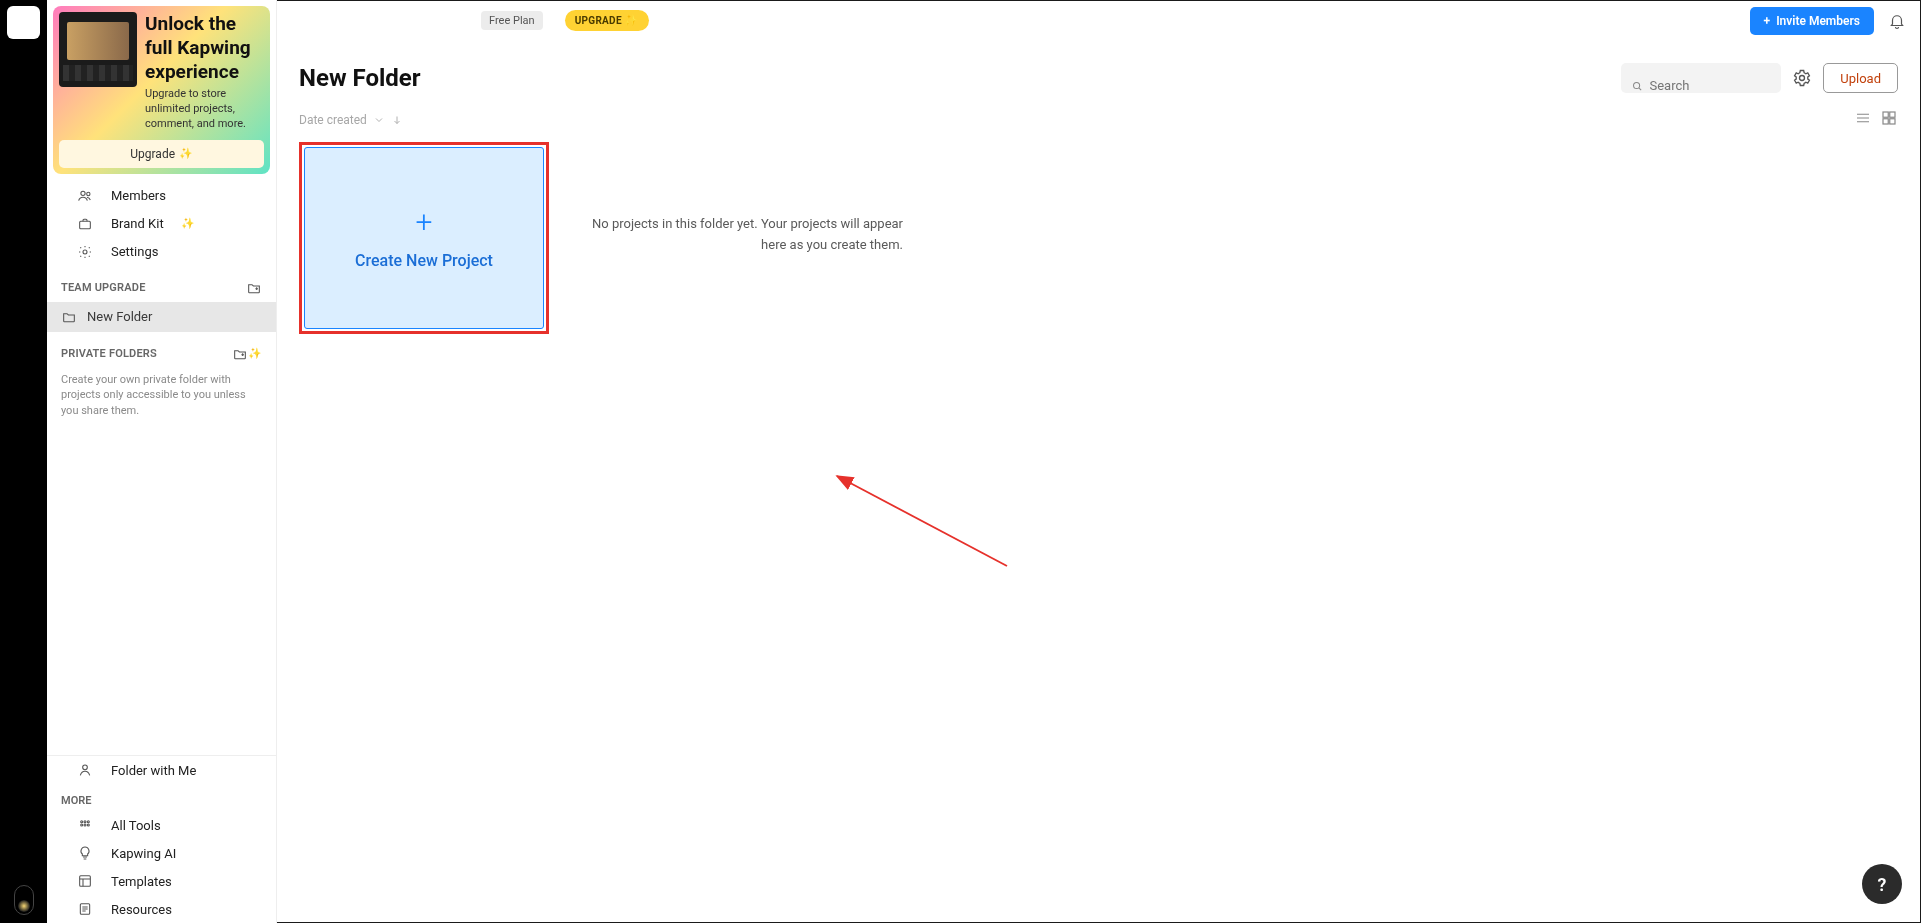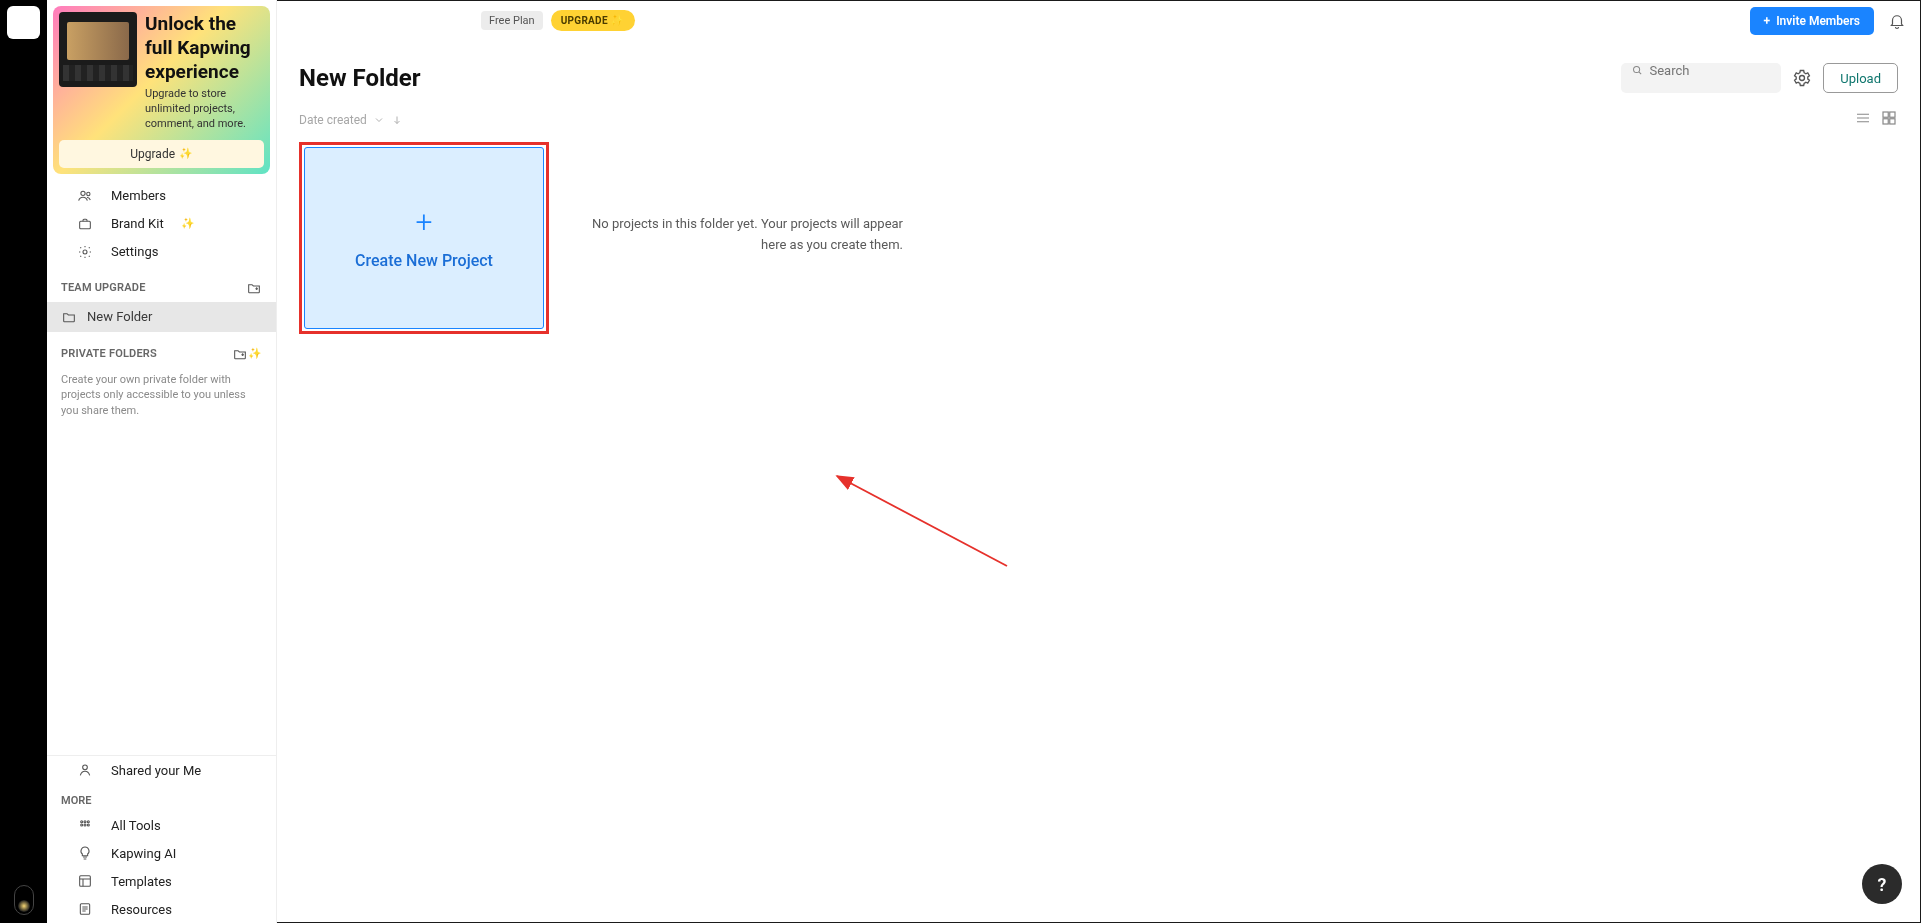--- a/index.html
+++ b/index.html
@@ -31,36 +31,36 @@
 .section-header .add-btn svg { width: 16px; height: 16px; stroke: currentColor; fill: none; stroke-width: 1.6; }
 .folder-item { display: flex; align-items: center; gap: 10px; padding: 7px 14px; cursor: pointer; }
 .folder-item.active { background: #e7e7e7; }
 .private-hint { font-size: 11px; color: #8a8a8a; line-height: 1.4; padding: 4px 14px 10px; }
 .flexfill { flex: 1; }
 .sidebar-bottom { border-top: 1px solid #eee; }
 .more-label { font-size: 11px; color: #666; font-weight: 600; padding: 10px 14px 4px; }
 
 .main { flex: 1; display: flex; flex-direction: column; border: 1px solid #1a1a1a; border-left: none; position: relative; overflow: hidden; }
 .topbar { height: 40px; display: flex; align-items: center; padding: 0 14px; gap: 12px; border-bottom: 1px solid transparent; }
-.topbar-left { display: flex; align-items: center; gap: 8px; margin-left: 190px; }
+.topbar-left { display: flex; align-items: center; gap: 22px; margin-left: 190px; }
 .badge-free { background: #ececec; color: #555; font-size: 11px; padding: 3px 8px; border-radius: 4px; }
 .badge-upgrade { background: #ffd233; color: #4a3b00; font-size: 10px; font-weight: 700; padding: 4px 10px; border-radius: 12px; letter-spacing: .3px; display: inline-flex; align-items: center; gap: 3px; }
 .topbar-right { margin-left: auto; display: flex; align-items: center; gap: 14px; }
 .invite-btn { background: #1a84ff; color: #fff; border: none; border-radius: 5px; height: 28px; padding: 0 14px; font-size: 12px; font-weight: 600; display: inline-flex; align-items: center; gap: 6px; cursor: pointer; }
 .bell { width: 18px; height: 18px; color: #555; cursor: pointer; }
 .bell svg { width: 18px; height: 18px; stroke: currentColor; fill: none; stroke-width: 1.6; }
 .content-head { display: flex; align-items: center; padding: 22px 22px 6px 22px; gap: 14px; }
 .page-title { font-size: 24px; font-weight: 700; color: #111; }
 .head-right { margin-left: auto; display: flex; align-items: center; gap: 10px; }
-.search-box { display: flex; align-items: flex-start; background: #f3f3f3; border-radius: 5px; height: 30px; padding: 0 10px; width: 160px; gap: 6px; }
+.search-box { display: flex; align-items: flex-end; background: #f3f3f3; border-radius: 5px; height: 30px; padding: 0 10px; width: 160px; gap: 6px; }
 .search-box svg { width: 14px; height: 14px; stroke: #888; fill: none; stroke-width: 2; }
 .search-box input { border: none; background: transparent; outline: none; font-size: 13px; color: #444; width: 100%; }
 .gear-btn { width: 22px; height: 22px; color: #555; cursor: pointer; display: flex; align-items: center; justify-content: center; }
 .gear-btn svg { width: 20px; height: 20px; stroke: currentColor; fill: none; stroke-width: 1.6; }
-.upload-btn { background: #fff; border: 1px solid #999; border-radius: 5px; height: 30px; padding: 0 16px; font-size: 13px; color: #0f766e; cursor: pointer; }
+.upload-btn { background: #fff; border: 1px solid #999; border-radius: 5px; height: 30px; padding: 0 16px; font-size: 13px; color: #c2410c; cursor: pointer; }
 .sort-row { display: flex; align-items: center; padding: 10px 22px 6px 22px; gap: 6px; color: #a7a7a7; font-size: 12px; }
 .sort-row svg { width: 12px; height: 12px; stroke: currentColor; fill: none; stroke-width: 1.8; }
 .sort-right { margin-left: auto; display: flex; gap: 8px; color: #888; }
 .sort-right svg { width: 18px; height: 18px; stroke: currentColor; fill: none; stroke-width: 1.6; }
 .grid-area { padding: 6px 22px; display: flex; gap: 24px; align-items: flex-start; position: relative; }
 .create-card-wrap { border: 3px solid #e6312b; padding: 2px; }
 .create-card { width: 240px; height: 182px; border: 1px solid #1a84ff; background: #dbeeff; border-radius: 3px; display: flex; flex-direction: column; align-items: center; justify-content: center; gap: 14px; cursor: pointer; }
 .create-card .plus { color: #1a84ff; font-size: 30px; font-weight: 300; line-height: 1; }
 .create-card .label { color: #1b6ed6; font-size: 16px; font-weight: 500; }
 .empty-msg { font-size: 13px; color: #5a5a5a; line-height: 1.6; max-width: 330px; padding-top: 72px; text-align: right; }
@@ -160,21 +160,21 @@
   <div class="flexfill"></div>
 
   <div class="sidebar-bottom">
     <div class="nav-item">
       <span class="nav-icon">
         <svg viewBox="0 0 24 24">
             <circle cx="12" cy="8" r="3.5"></circle>
             <path d="M5 20c1.2-4 4.5-6 7-6s5.8 2 7 6"></path>
           </svg>
       </span>
-      <span>Shared your Me</span>
+      <span>Folder with Me</span>
     </div>
     <div class="more-label">MORE</div>
     <div class="nav-item">
       <span class="nav-icon">
         <svg viewBox="0 0 24 24">
             <circle cx="7" cy="7" r="1.5"></circle>
             <circle cx="12" cy="7" r="1.5"></circle>
             <circle cx="17" cy="7" r="1.5"></circle>
             <circle cx="7" cy="12" r="1.5"></circle>
             <circle cx="12" cy="12" r="1.5"></circle>

